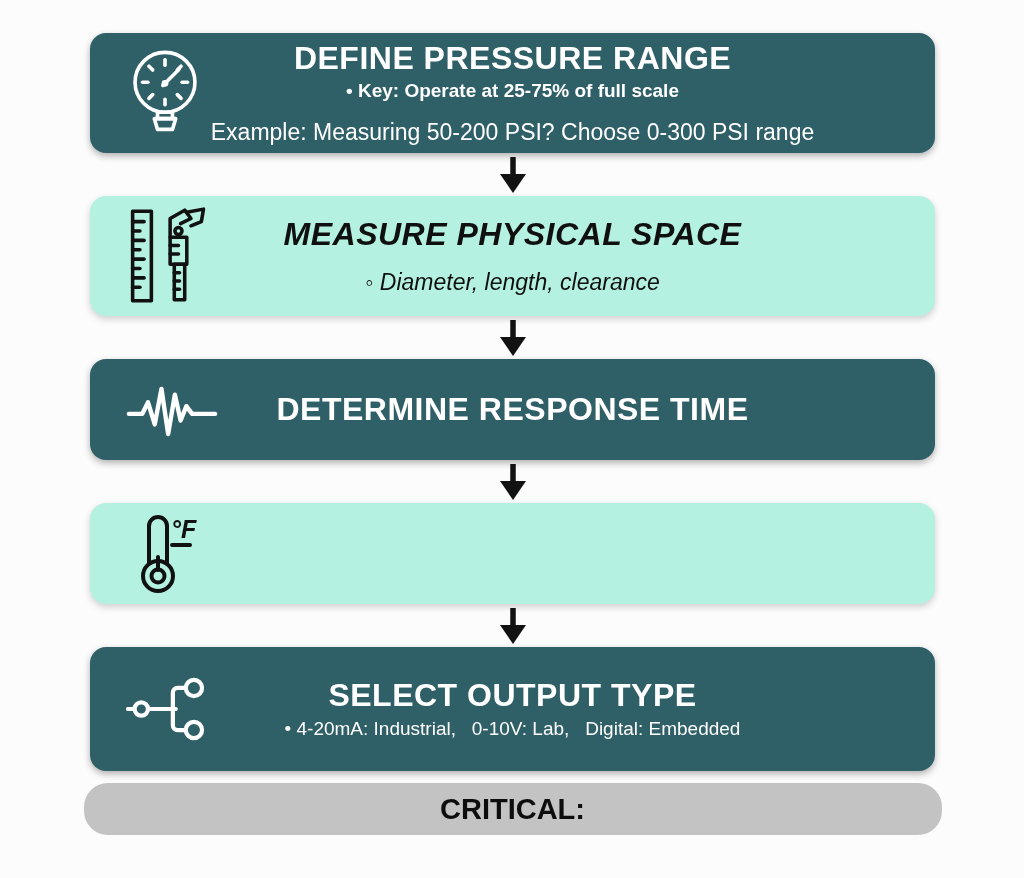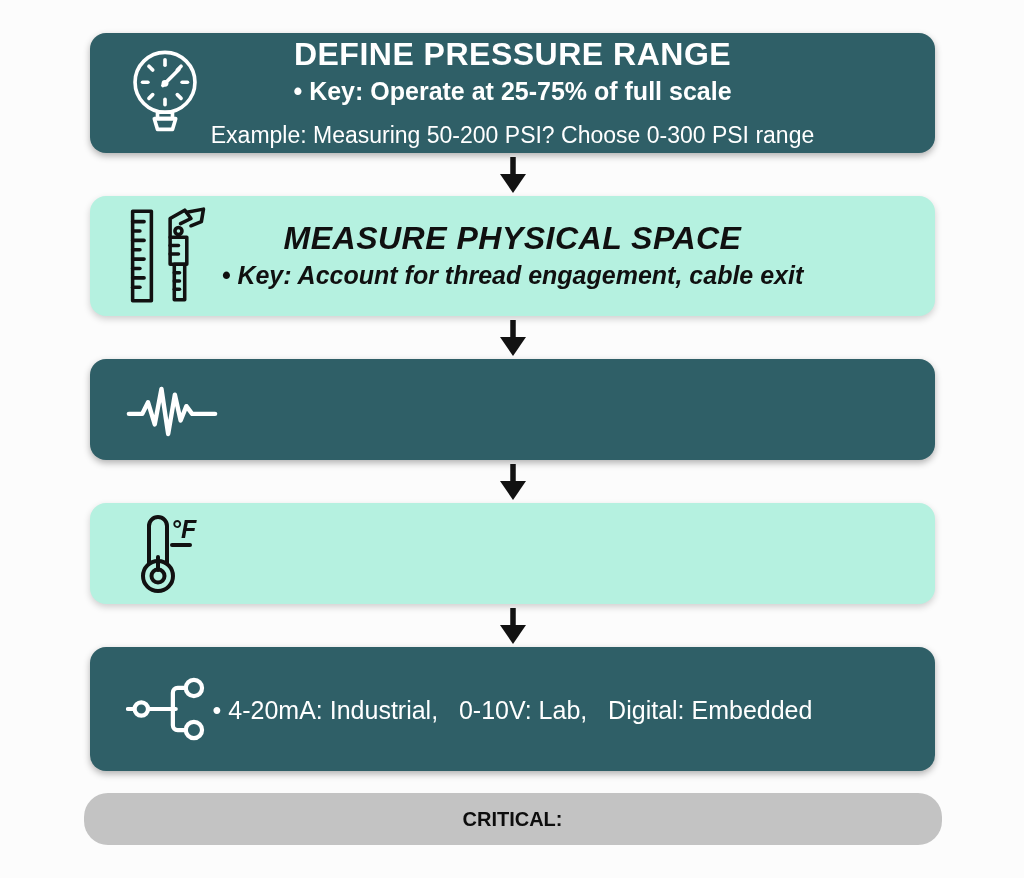--- a/index.html
+++ b/index.html
@@ -20,29 +20,29 @@
   .box.dark  { background:var(--dark-teal,#2f5f67); color:var(--dark-box-text,#ffffff);
                box-shadow:0 3px 7px rgba(0,0,0,.30); }
   .box.mint  { background:var(--mint,#b5f1e0); color:var(--light-box-text,#101010);
                box-shadow:0 3px 7px rgba(0,0,0,.18);font-style:italic; }
   .h120 { height:120px; } .h101 { height:101px; } .h124 { height:124px; }
   .icon {
     position:absolute; left:36px; top:50%; transform:translateY(-50%);
     display:flex; align-items:center; justify-content:center;
   }
   .title { margin:0; font-size:32px; font-weight:bold; letter-spacing:.5px; line-height:1.12; }
-  .key   { margin:4px 0 0; font-size:25px; line-height:1.18; white-space:pre; }
+  .key   { margin:4px 0 0; font-size:19px; line-height:1.18; white-space:pre; }
   .key.bold { font-weight:bold; }
   .detail { margin:16px 0 0; font-size:23px; line-height:1.15; white-space:pre; }
   .arrow-wrap { height:43px; display:flex; align-items:center; justify-content:center; }
   .critical {
-    margin-top:22px; width:858px; height:52px; border-radius:24px;
+    margin-top:12px; width:858px; height:52px; border-radius:24px;
     background:var(--gray,#c3c3c3); color:#0d0d0d;
     display:flex; align-items:center; justify-content:center;
-    font-size:20px;
+    font-size:29px;
   }
   .critical strong { font-weight:bold; }
   .critical span { white-space:pre; }
   svg { display:block; }
 </style>
 </head>
 <body>
 
 <div class="canvas">
   <div class="stack">
@@ -95,36 +95,37 @@
           <rect x="42" y="30" width="16" height="26"></rect>
           <line x1="42" y1="38" x2="50" y2="38"></line>
           <line x1="42" y1="46" x2="50" y2="46"></line>
           <rect x="46" y="56" width="10" height="34"></rect>
           <line x1="46" y1="64" x2="51" y2="64"></line>
           <line x1="46" y1="72" x2="51" y2="72"></line>
           <line x1="46" y1="80" x2="51" y2="80"></line>
         </svg>
       </span>
       <h2 class="title">MEASURE PHYSICAL SPACE</h2>
-      <p class="key bold">• Key: Account for thread engagement, cable exit</p>
+      <p class="detail">◦ Diameter, length, clearance</p>
     </section>
 
     <div class="arrow-wrap">
       <svg width="30" height="38" viewBox="0 0 30 38">
         <line x1="15" y1="1" x2="15" y2="24" stroke="var(--arrow,#121212)" stroke-width="5.5"></line>
         <polygon points="2,18 28,18 15,37" fill="var(--arrow,#121212)"></polygon>
       </svg>
     </div>
 
     <section class="box dark h101">
       <span class="icon">
         <svg width="92" height="62" viewBox="0 0 96 64" fill="none" stroke="#ffffff" stroke-width="4.6" stroke-linecap="round" stroke-linejoin="round">
           <polyline points="3,36 17,36 23,24 30,47 37,10 44,57 51,16 57,43 63,28 69,36 93,36"></polyline>
         </svg>
       </span>
+      <h2 class="title">DETERMINE RESPONSE TIME</h2>
     </section>
 
     <div class="arrow-wrap">
       <svg width="30" height="38" viewBox="0 0 30 38">
         <line x1="15" y1="1" x2="15" y2="24" stroke="var(--arrow,#121212)" stroke-width="5.5"></line>
         <polygon points="2,18 28,18 15,37" fill="var(--arrow,#121212)"></polygon>
       </svg>
     </div>
 
     <section class="box mint h101">
@@ -152,20 +153,21 @@
       <span class="icon">
         <svg width="88" height="72" viewBox="0 0 92 72" fill="none" stroke="#ffffff" stroke-width="4.4" stroke-linecap="round" stroke-linejoin="round">
           <line x1="2" y1="36" x2="8" y2="36"></line>
           <circle cx="16" cy="36" r="7"></circle>
           <line x1="23" y1="36" x2="52" y2="36"></line>
           <path d="M62 14 H54 a5 5 0 0 0 -5 5 V53 a5 5 0 0 0 5 5 H62"></path>
           <circle cx="71" cy="14" r="8.5"></circle>
           <circle cx="71" cy="58" r="8.5"></circle>
         </svg>
       </span>
+      <h2 class="title">SELECT OUTPUT TYPE</h2>
       <p class="key">• 4-20mA: Industrial,   0-10V: Lab,   Digital: Embedded</p>
     </section>
 
     <footer class="critical">
       <strong>CRITICAL:</strong>
     </footer>
 
   </div>
 </div>
 

